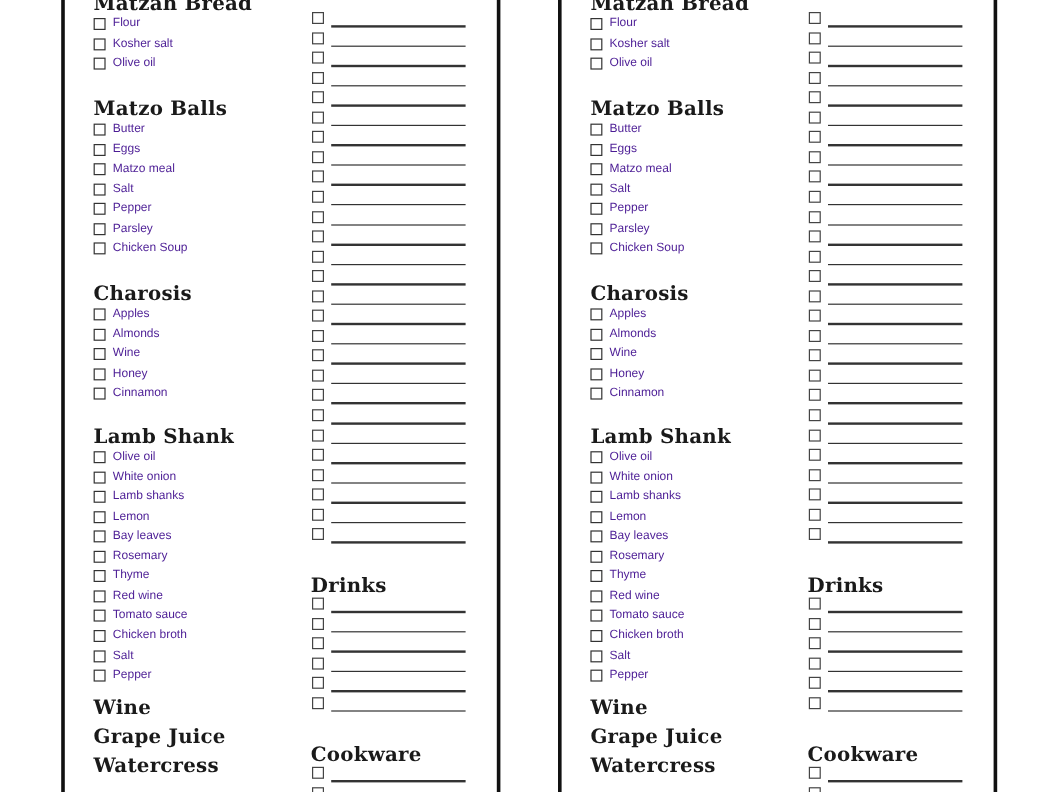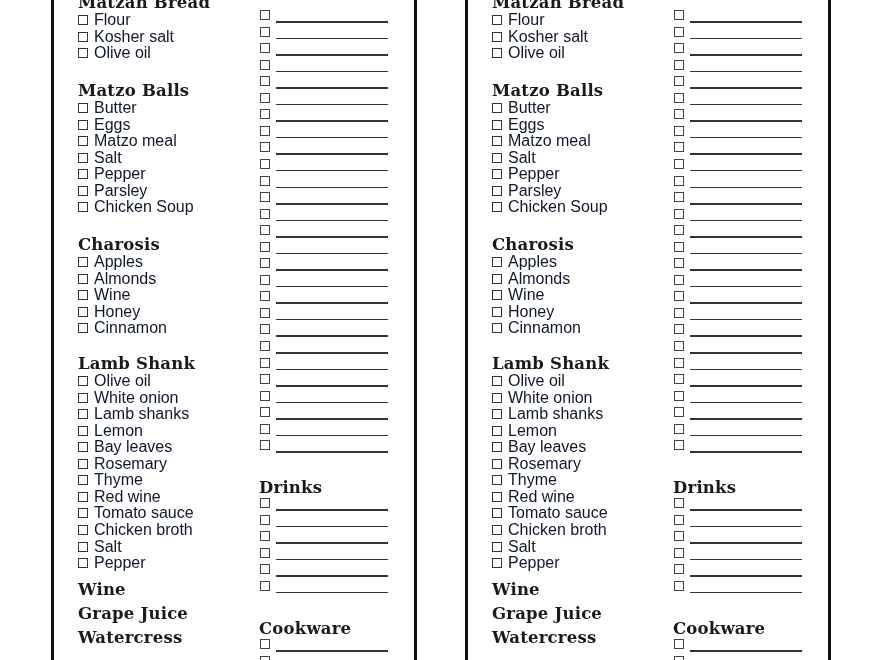--- a/index.html
+++ b/index.html
@@ -1,19 +1,19 @@
 <!DOCTYPE html>
 <html><head>
 <meta charset="utf-8">
 <style>
   html, body { margin:0; padding:0; }
   body { width:880px; height:660px; background:#ffffff; position:relative; overflow:hidden; font-family:"Liberation Sans", sans-serif; color:#111; }
   .panel { position:absolute; top:-10px; height:690px; border-left:3px solid #111; border-right:3px solid #111; box-sizing:border-box; }
   .heading { position:absolute; font-family:"DejaVu Serif", "Liberation Serif", serif; font-weight:bold; font-size:16.5px; letter-spacing:0.2px; color:#1a1a1a; white-space:nowrap; line-height:18px; }
-  .item { position:absolute; height:16px; display:flex; align-items:center; white-space:nowrap; font-size:16px; line-height:16px; color:#0f172a; }
+  .item { position:absolute; height:16px; display:flex; align-items:center; white-space:nowrap; font-size:10px; line-height:16px; color:#4c1d95; }
   .cb { display:inline-block; width:8px; height:8px; border:1.5px solid #333; margin-right:6px; box-sizing:content-box; flex:none; }
   .blank { position:absolute; height:16px; }
   .blank .cb { position:absolute; left:1px; top:1px; width:8px; height:8px; border:1.5px solid #444; }
   .blank .line { position:absolute; left:17px; top:12px; width:112px; height:1.5px; background:#333; }
 </style>
 </head>
 <body>
 
 <div id="root">
     <div class="panel" style="left: 51px; width: 366px;">

